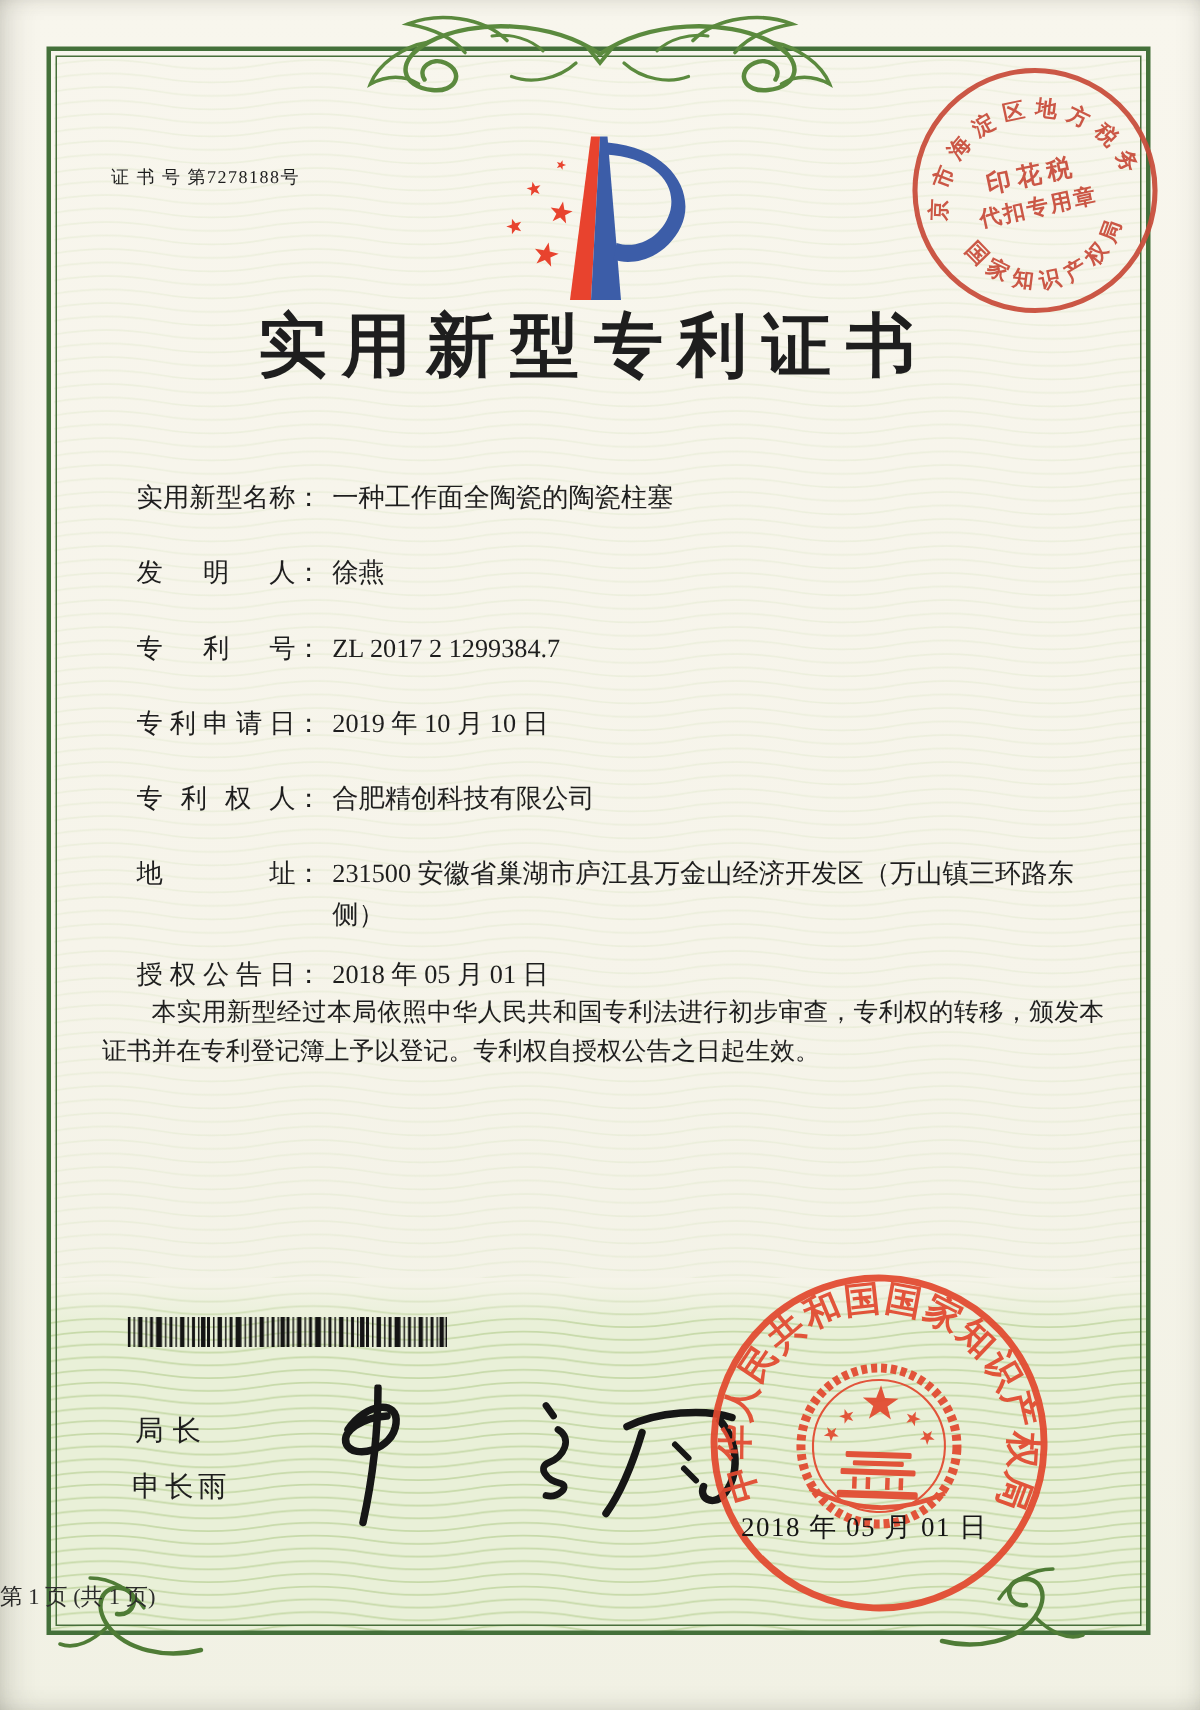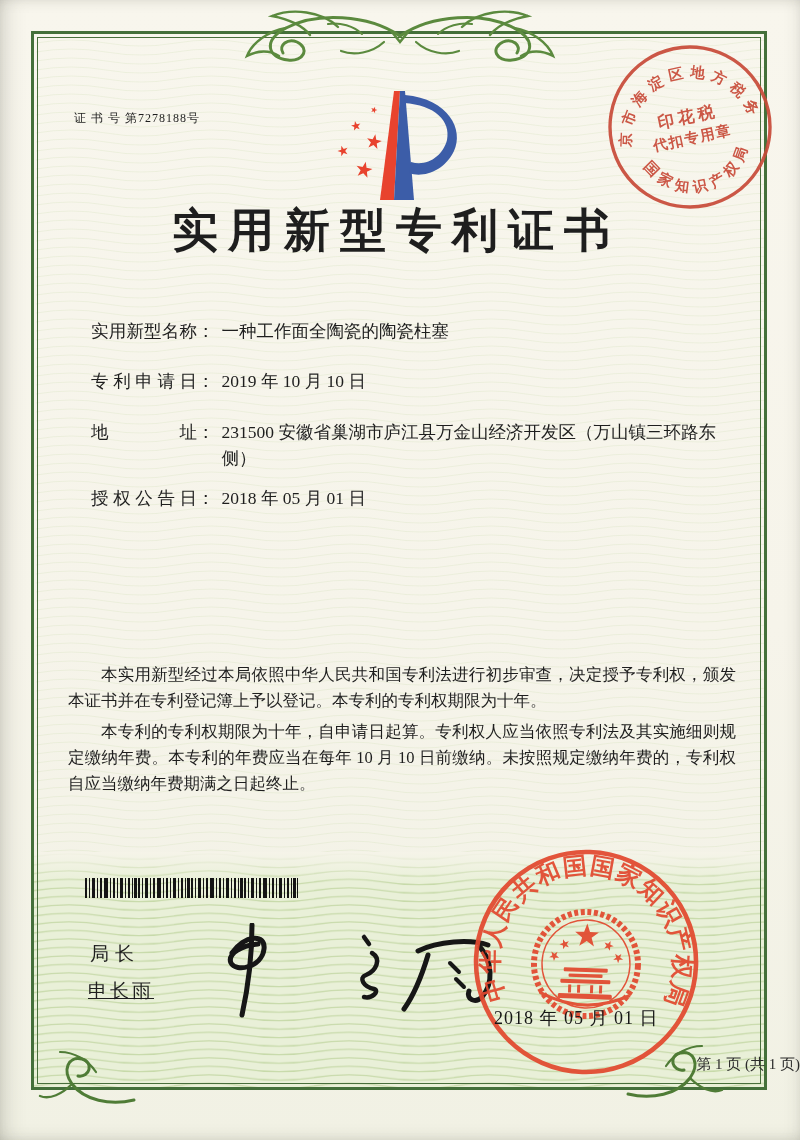--- a/index.html
+++ b/index.html
@@ -34,25 +34,25 @@
   .flabel{display:inline-block;width:106px;text-align:justify;text-align-last:justify;
     vertical-align:top;}
   .fcolon{vertical-align:top;}
   .fvalue{display:inline-block;margin-left:7px;max-width:515px;vertical-align:top;}
   .grant-no{position:absolute;left:380px;top:0;white-space:nowrap;}
   .paras{left:68px;top:662px;width:668px;z-index:10;font-size:16.5px;line-height:1.58;
     text-align:justify;}
   .paras p{margin:0 0 5px 0;text-indent:2em;}
   .barcode{left:85px;top:878px;z-index:10;}
   .sig-title{left:90px;top:941px;font-size:19px;letter-spacing:6px;z-index:10;}
-  .sig-name{left:88px;top:978px;font-size:19px;letter-spacing:3px;z-index:10;text-decoration:underline;}
+  .sig-name{left:88px;top:978px;font-size:19px;letter-spacing:3px;z-index:10;}
   .signature{left:222px;top:923px;z-index:11;}
   .seal{left:464px;top:843px;z-index:12;opacity:.93;transform:rotate(2deg);}
   .seal-date{left:494px;top:1006px;font-size:18px;letter-spacing:1px;z-index:13;color:#161616;}
-  .footer{left:0;top:1055px;width:800px;text-align:right;font-size:15px;z-index:10;color:#2b2b2b;}
+  .footer{left:0;top:1055px;width:800px;text-align:left;font-size:15px;z-index:10;color:#2b2b2b;}
   .ornament-top{left:242px;top:6px;z-index:6;}
   .corner-bl{left:36px;top:1042px;z-index:6;}
   .corner-br{left:622px;top:1036px;z-index:6;}
 </style>
 </head>
 <body>
 
 <div class="page-shadow"></div>
 
 <svg class="abs waves-page" width="728" height="1048">
@@ -142,33 +142,41 @@
   </text>
 </svg>
 
 <div class="abs title">实用新型专利证书</div>
 
 <div class="abs fields">
   <div class="frow">
     <span class="flabel">实用新型名称</span><span class="fcolon">：</span><span class="fvalue">一种工作面全陶瓷的陶瓷柱塞</span>
   </div>
   <div class="frow">
+    <span class="flabel">发明人</span><span class="fcolon">：</span><span class="fvalue">徐燕</span>
+  </div>
+  <div class="frow">
+    <span class="flabel">专利号</span><span class="fcolon">：</span><span class="fvalue">ZL 2017 2 1299384.7</span>
+  </div>
+  <div class="frow">
     <span class="flabel">专利申请日</span><span class="fcolon">：</span><span class="fvalue">2019 年 10 月 10 日</span>
+  </div>
+  <div class="frow">
+    <span class="flabel">专利权人</span><span class="fcolon">：</span><span class="fvalue">合肥精创科技有限公司</span>
   </div>
   <div class="frow addr">
     <span class="flabel">地址</span><span class="fcolon">：</span><span class="fvalue">231500 安徽省巢湖市庐江县万金山经济开发区（万山镇三环路东侧）</span>
   </div>
   <div class="frow">
     <span class="flabel">授权公告日</span><span class="fcolon">：</span><span class="fvalue">2018 年 05 月 01 日</span>
   </div>
 </div>
 
 <div class="abs paras">
-  <p>本实用新型经过本局依照中华人民共和国专利法进行初步审查，决定授予专利权，颁发本证书并在专利登记簿上予以登记。本专利的专利权期限为十年。</p>
-  <p>本专利的专利权期限为十年，自申请日起算。专利权人应当依照专利法及其实施细则规定缴纳年费。本专利的年费应当在每年 10 月 10 日前缴纳。未按照规定缴纳年费的，专利权自应当缴纳年费期满之日起终止。</p>
+  <p>本实用新型经过本局依照中华人民共和国专利法进行初步审查，专利权的转移，颁发本证书并在专利登记簿上予以登记。专利权自授权公告之日起生效。</p>
 </div>
 
 <svg class="abs barcode" width="213" height="20">
   <defs>
     <pattern id="bars" width="53" height="20" patternUnits="userSpaceOnUse">
       <g fill="#141414">
         <rect x="0" width="2" height="20"></rect>
           <rect x="4" width="1" height="20"></rect>
         <rect x="7" width="3" height="20"></rect>
           <rect x="12" width="1" height="20"></rect>

